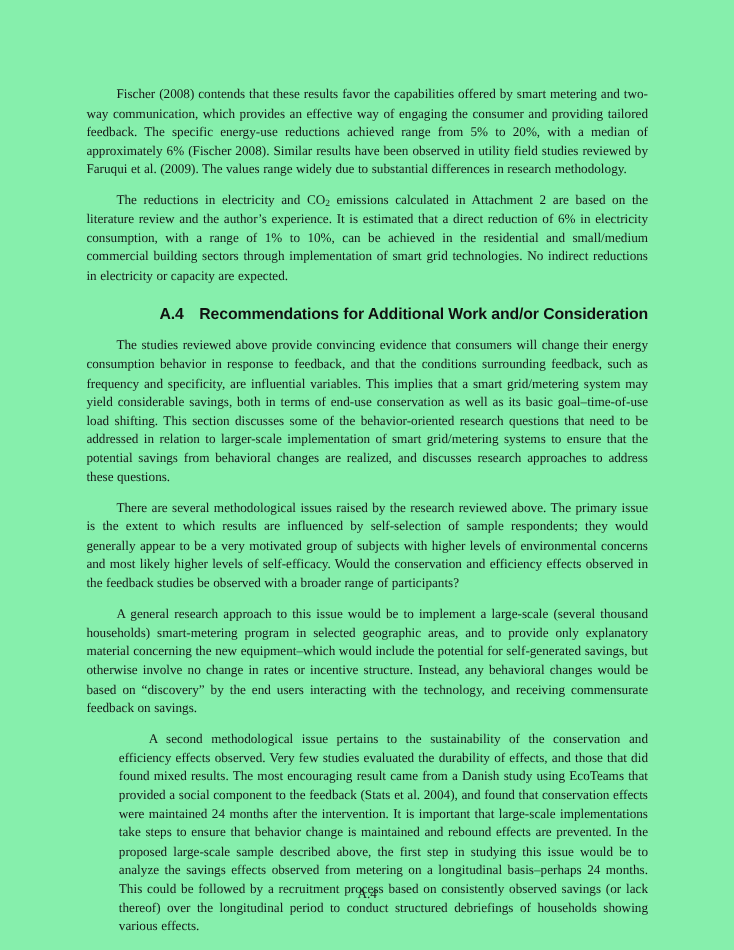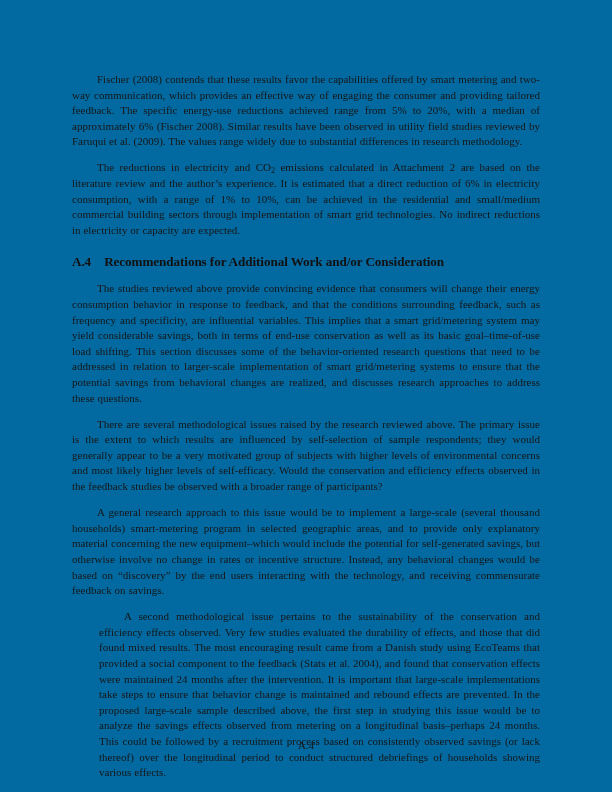--- a/index.html
+++ b/index.html
@@ -4,21 +4,21 @@
 <style>
   html, body {
     margin: 0;
     padding: 0;
     background: #ffffff;
   }
   .page {
     position: relative;
     width: 612px;
     height: 792px;
-    background: #0369a1;
+    background: #86efac;
     overflow: hidden;
     font-family: "Liberation Serif", "DejaVu Serif", serif;
     color: #161616;
   }
   .content {
     position: absolute;
     left: 72px;
     top: 72px;
     width: 468px;
   }
@@ -31,27 +31,28 @@
     hyphens: none;
     -webkit-hyphens: none;
     word-spacing: 0.15px;
   }
   p.body-par:last-of-type {
     margin-bottom: 0;
     margin-left: 27px;
   }
   h2.section-heading {
     margin: 16px 0 11px 0;
-    font-family: Liberation Serif, serif;
+    font-family: Liberation Sans, sans-serif;
     font-size: 13.2px;
     font-weight: bold;
     line-height: 16px;
     text-indent: 0;
     letter-spacing: -0.1px;
     color: #111111;
+    text-align: right;
   }
   h2.section-heading .heading-num {
     margin-right: 13px;
   }
   sub {
     font-size: 0.72em;
     line-height: 0;
     vertical-align: -0.22em;
   }
   .footer {

